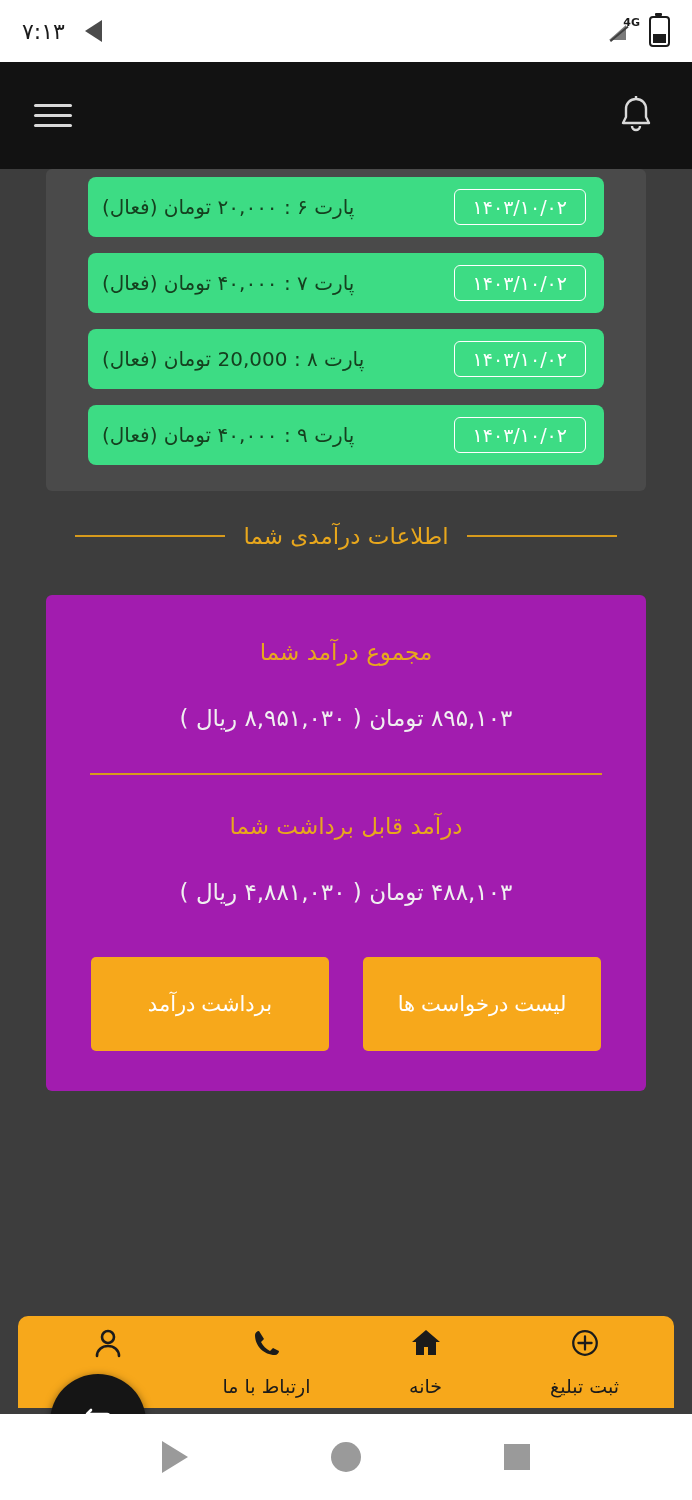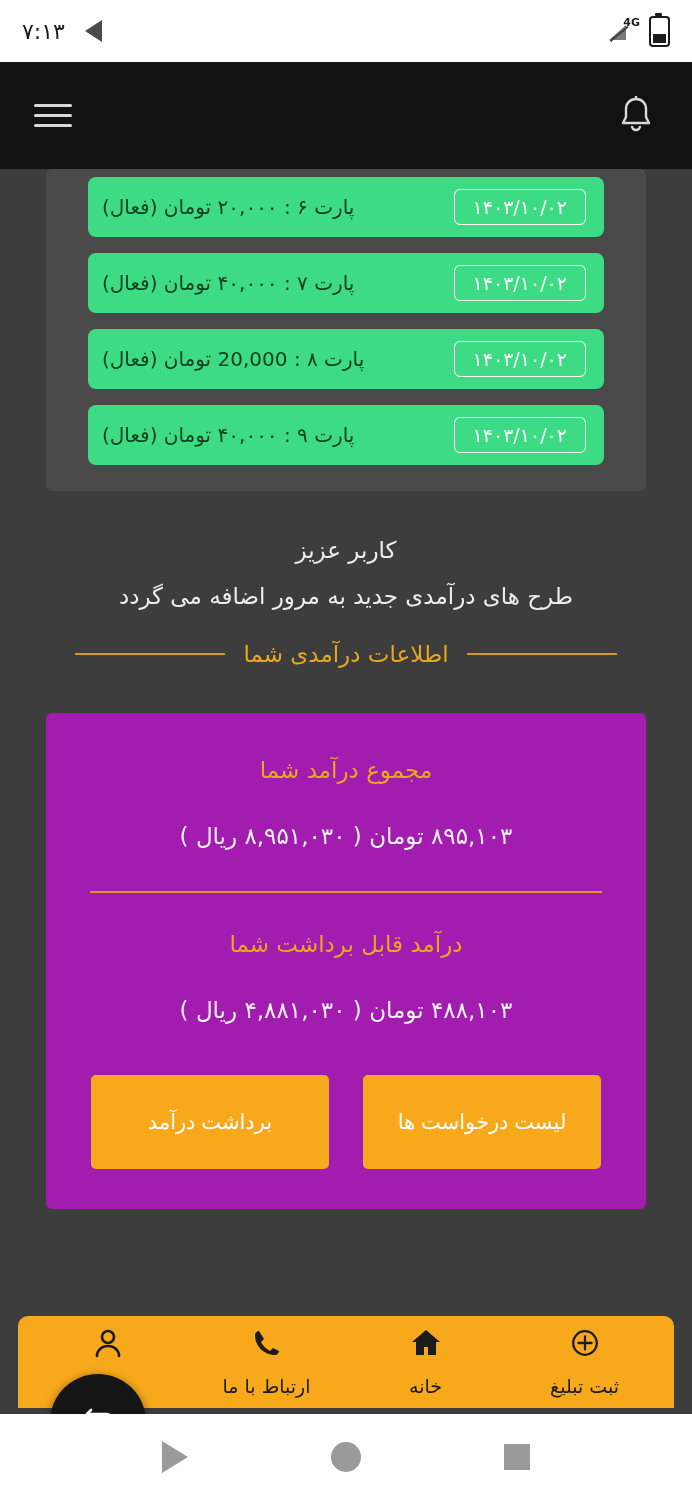--- a/index.html
+++ b/index.html
@@ -365,24 +365,20 @@
       <div class="plan-row">
         <span class="plan-date">۱۴۰۳/۱۰/۰۲</span>
         <span class="plan-title">پارت ۸ : 20,000 تومان (فعال)</span>
       </div>
       <div class="plan-row">
         <span class="plan-date">۱۴۰۳/۱۰/۰۲</span>
         <span class="plan-title">پارت ۹ : ۴۰,۰۰۰ تومان (فعال)</span>
       </div>
     </div>
 
-    <div class="user-msg">
-      <div class="line1">کاربر عزیز</div>
-      <div class="line2">طرح های درآمدی جدید به مرور اضافه می گردد</div>
-    </div>
 
     <div class="section-head">
       <div class="rule"></div>
       <div class="title">اطلاعات درآمدی شما</div>
       <div class="rule"></div>
     </div>
 
     <div class="income-card">
       <div class="income-label">مجموع درآمد شما</div>
       <div class="income-value">۸۹۵,۱۰۳ تومان ( ۸,۹۵۱,۰۳۰ ریال )</div>

